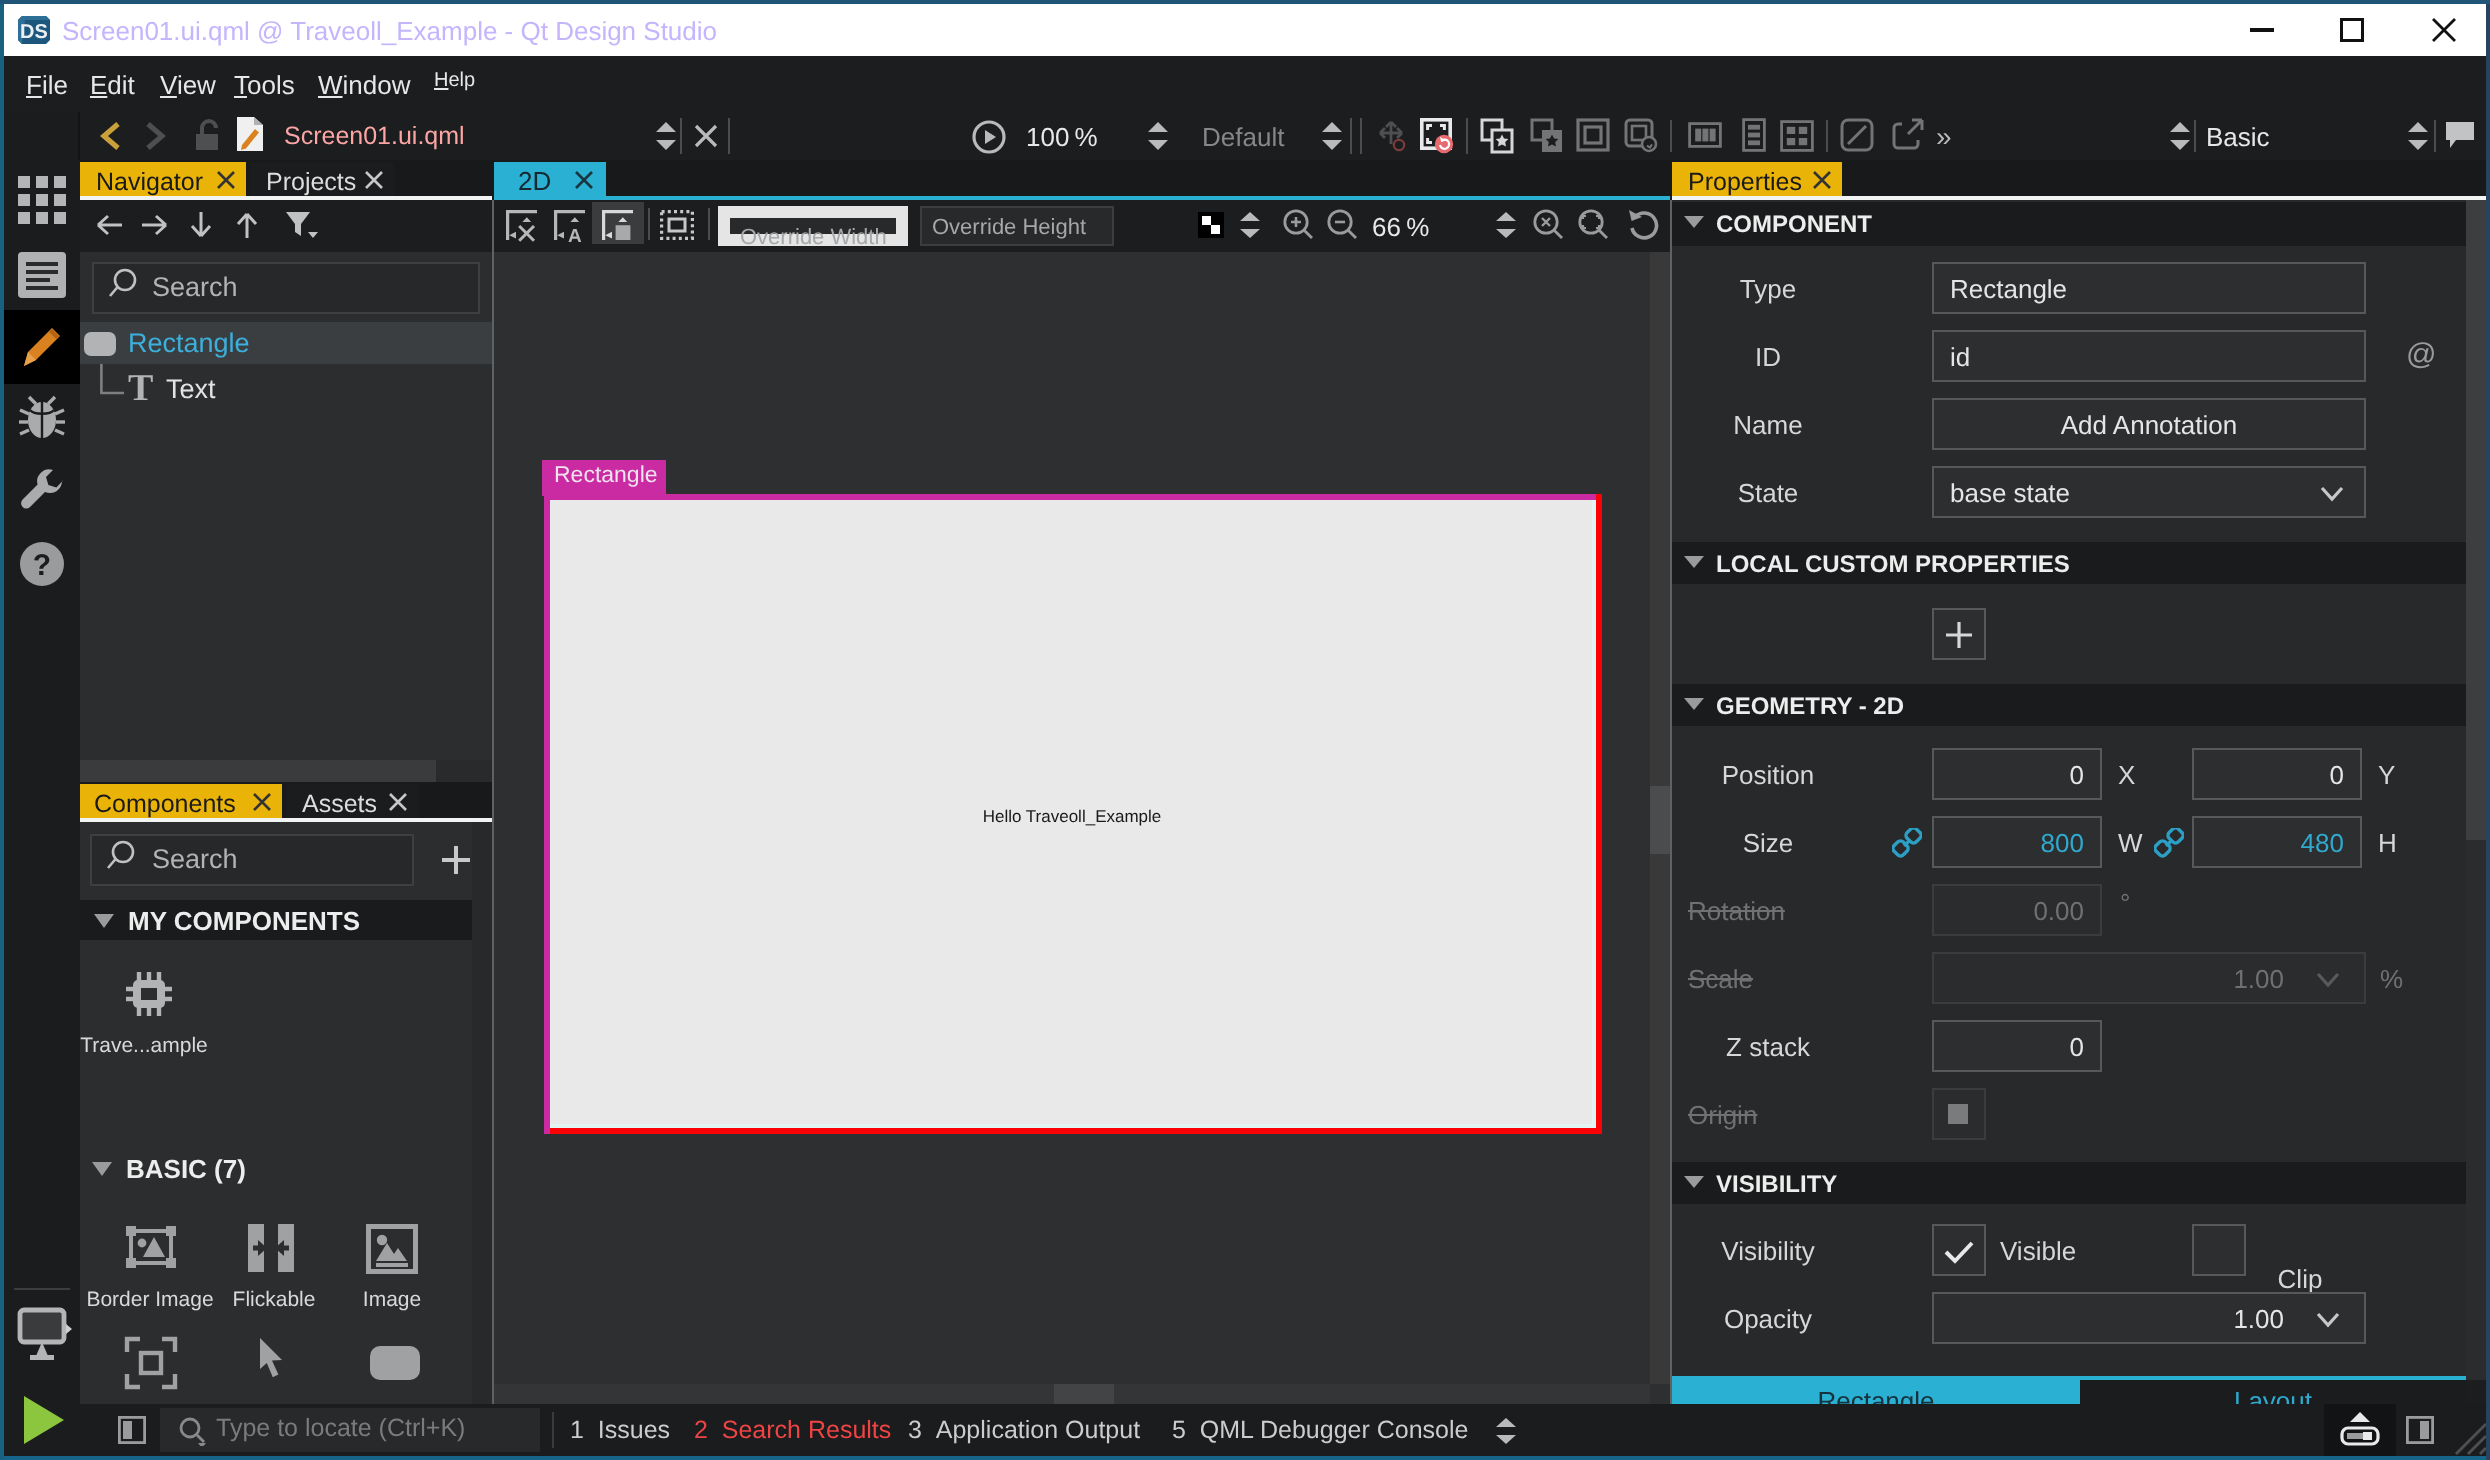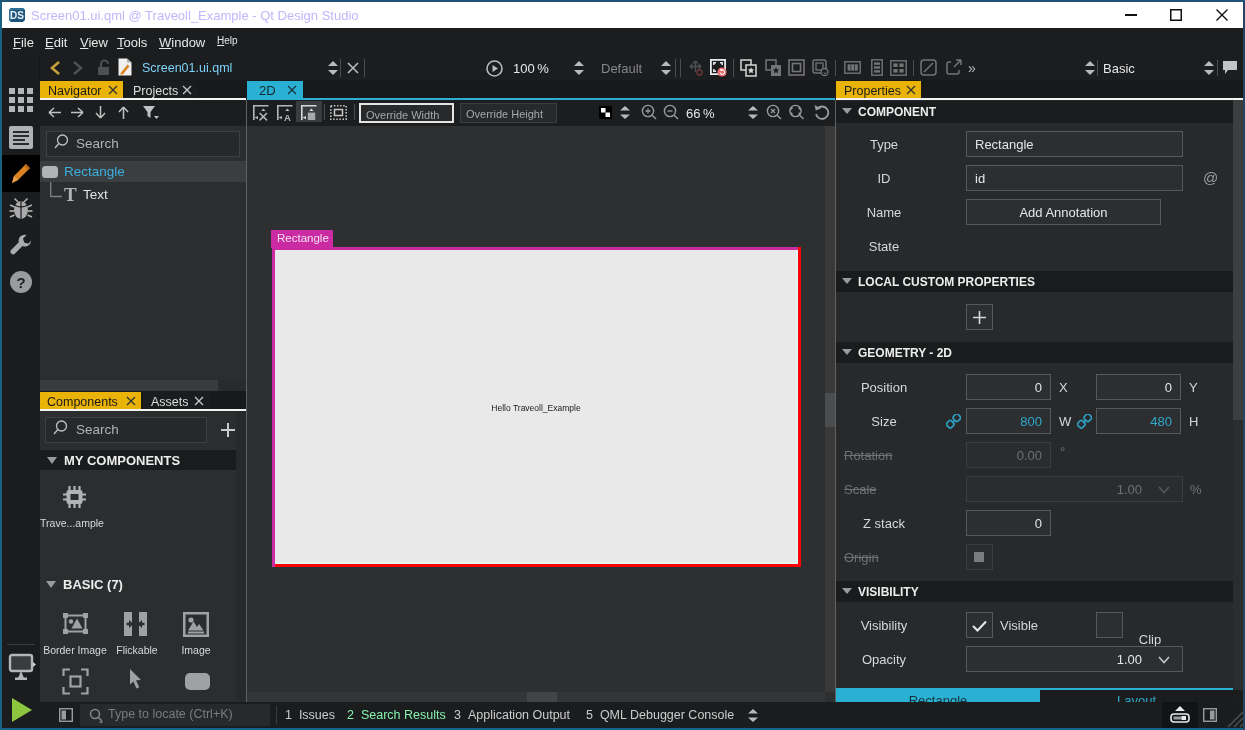--- a/index.html
+++ b/index.html
@@ -60,21 +60,21 @@
     </svg>
 <svg class="a" style="left:96px;top:59px" width="17" height="18">
       <path d="M5 8 V5 a3.5 3.5 0 0 1 7 0" stroke="#4e4f50" stroke-width="2" fill="none"></path>
       <rect x="2" y="8" width="11" height="8" fill="#4e4f50"></rect>
     </svg>
 <svg class="a" style="left:118px;top:58px" width="14" height="18">
       <path d="M0.5 0.5 h8.5 l4.5 4 v13 h-13 z" fill="#f0f0f0"></path>
       <path d="M9 0.5 l4.5 4 h-4.5 z" fill="#b0b0b0"></path>
       <path d="M3 14.5 l6.5-8 2 1.7 -6.5 8 -2.5.8 z" fill="#d9821f"></path>
     </svg>
-<div class="a" style="left:142px;top:61px;color:#7dd3fc;font-size:12.5px">Screen01.ui.qml</div>
+<div class="a" style="left:142px;top:61px;color:#fca5a5;font-size:12.5px">Screen01.ui.qml</div>
 <svg class="a" style="left:328px;top:61px" width="10" height="14">
       <path d="M5 0 L10 5 H0 Z" fill="#b9babb"></path>
       <path d="M5 14 L0 9 H10 Z" fill="#b9babb"></path>
     </svg>
 <div class="a sep" style="left:340px;top:59px;height:18px"></div>
 <svg class="a" style="left:347px;top:62px" width="12" height="12">
       <path d="M1 1 L11 11 M11 1 L1 11" stroke="#b9babb" stroke-width="1.6"></path>
     </svg>
 <div class="a sep" style="left:364px;top:59px;height:18px"></div>
 <svg class="a" style="left:486px;top:60px" width="17" height="17">
@@ -401,21 +401,21 @@
       <path d="M1.6 12.6 L5 10.9 V14.3 Z" fill="#d8d9da"></path>
       <path d="M10.4 3.6 L12.6 6 H8.2 Z" fill="#d8d9da"></path>
       <rect x="6.8" y="7.6" width="7.4" height="7.4" fill="#a8a9aa"></rect>
     </svg>
 <div class="a sep" style="left:324px;top:104px;height:16px"></div>
 <svg class="a" style="left:330px;top:105px" width="17" height="15">
       <rect x="0.8" y="0.8" width="15.4" height="13.4" fill="none" stroke="#c6c7c8" stroke-width="1.6" stroke-dasharray="1.5 1.6"></rect>
       <rect x="4.5" y="4.5" width="8" height="6" fill="none" stroke="#c6c7c8" stroke-width="1.5"></rect>
     </svg>
 <div class="a sep" style="left:354px;top:104px;height:16px"></div>
-<div class="a" style="left:359px;top:103px;width:95px;height:20px;background:#27292b;border:2px solid #e5e5e5;box-sizing:border-box;color:#a6a7a8;font-size:11px">
+<div class="a" style="left:359px;top:103px;width:95px;height:20px;background:#27292b;border:6px solid #e5e5e5;box-sizing:border-box;color:#a6a7a8;font-size:11px">
       <span style="position:absolute;left:5px;top:4px">Override Width</span>
     </div>
 <div class="a" style="left:460px;top:103px;width:97px;height:20px;background:#27292b;border:1px solid #3b3d3f;box-sizing:border-box;color:#a6a7a8;font-size:11px">
       <span style="position:absolute;left:5px;top:4px">Override Height</span>
     </div>
 <svg class="a" style="left:599px;top:106px" width="13" height="13">
       <rect width="13" height="13" fill="#000"></rect>
       <rect x="2" y="2" width="4.5" height="4.5" fill="#fff"></rect>
       <rect x="6.5" y="6.5" width="4.5" height="4.5" fill="#fff"></rect>
     </svg>
@@ -490,24 +490,30 @@
 <div class="a lbl" style="left:844px;top:137px;width:80px">Type</div>
 <div class="a inp" style="left:966px;top:131px;width:217px;height:26px">
       <span style="position:absolute;left:8px;top:5px">Rectangle</span>
     </div>
 <div class="a lbl" style="left:844px;top:171px;width:80px">ID</div>
 <div class="a inp" style="left:966px;top:165px;width:217px;height:26px">
       <span style="position:absolute;left:8px;top:5px">id</span>
     </div>
 <div class="a" style="left:1203px;top:169px;color:#9a9b9c;font-size:15px">@</div>
 <div class="a lbl" style="left:844px;top:205px;width:80px">Name</div>
-<div class="a inp" style="left:966px;top:199px;width:195px;height:26px;text-align:center">
+<div class="a inp" style="left:966px;top:199px;width:217px;height:26px;text-align:center">
       <span style="position:absolute;left:0;right:0;top:5px">Add Annotation</span>
     </div>
 <div class="a lbl" style="left:844px;top:239px;width:80px">State</div>
+<div class="a inp" style="left:966px;top:233px;width:217px;height:26px">
+      <span style="position:absolute;left:8px;top:5px">base state</span>
+      <svg style="position:absolute;right:10px;top:9px" width="12" height="8">
+        <path d="M1 1 L6 6.5 L11 1" stroke="#c6c7c8" stroke-width="1.6" fill="none"></path>
+      </svg>
+    </div>
 <div class="a hdr" style="left:836px;top:271px;width:397px;height:21px">
       <svg style="position:absolute;left:6px;top:7px" width="10" height="6">
         <path d="M0 0 H10 L5 6 Z" fill="#9a9b9c"></path>
       </svg>
       <span style="position:absolute;left:22px;top:3.5px">LOCAL CUSTOM PROPERTIES</span>
     </div>
 <div class="a inp" style="left:966px;top:304px;width:27px;height:26px">
       <svg style="position:absolute;left:6px;top:6px" width="13" height="13">
         <path d="M6.5 0 V13 M0 6.5 H13" stroke="#d6d7d8" stroke-width="1.6"></path>
       </svg>
@@ -606,21 +612,21 @@
     </svg>
 <div class="a" style="left:80px;top:704px;width:190px;height:22px;background:#28292b"></div>
 <svg class="a" style="left:89px;top:708px" width="15" height="15">
       <circle cx="6" cy="6" r="4.5" stroke="#88898a" stroke-width="1.4" fill="none"></circle>
       <path d="M9.5 9.5 L13 13" stroke="#88898a" stroke-width="1.4"></path>
       <path d="M10 13.5 h4 l-2 2.5 z" fill="#88898a"></path>
     </svg>
 <div class="a" style="left:108px;top:707px;color:#7a7b7c;font-size:12.5px">Type to locate (Ctrl+K)</div>
 <div class="a" style="left:276px;top:706px;width:1px;height:18px;background:#3a3b3c"></div>
 <div class="a" style="left:285px;top:708px;color:#cbcccd;font-size:12.5px">1&nbsp;&nbsp;Issues</div>
-<div class="a" style="left:347px;top:708px;color:#86efac;font-size:12.5px">2&nbsp;&nbsp;Search Results</div>
+<div class="a" style="left:347px;top:708px;color:#ef4444;font-size:12.5px">2&nbsp;&nbsp;Search Results</div>
 <div class="a" style="left:454px;top:708px;color:#cbcccd;font-size:12.5px">3&nbsp;&nbsp;Application Output</div>
 <div class="a" style="left:586px;top:708px;color:#cbcccd;font-size:12.5px">5&nbsp;&nbsp;QML Debugger Console</div>
 <svg class="a" style="left:748px;top:709px" width="10" height="13">
       <path d="M5 0 L10 4.5 H0 Z" fill="#b9babb"></path>
       <path d="M5 13 L0 8.5 H10 Z" fill="#b9babb"></path>
     </svg>
 <div class="a" style="left:1162px;top:702px;width:36px;height:26px;background:#121314"></div>
 <svg class="a" style="left:1170px;top:706px" width="20" height="18">
       <path d="M10 0 L15 5 H5 Z" fill="#e8e9ea"></path>
       <rect x="1" y="8" width="18" height="8" rx="3" stroke="#e8e9ea" stroke-width="1.6" fill="none"></rect>

